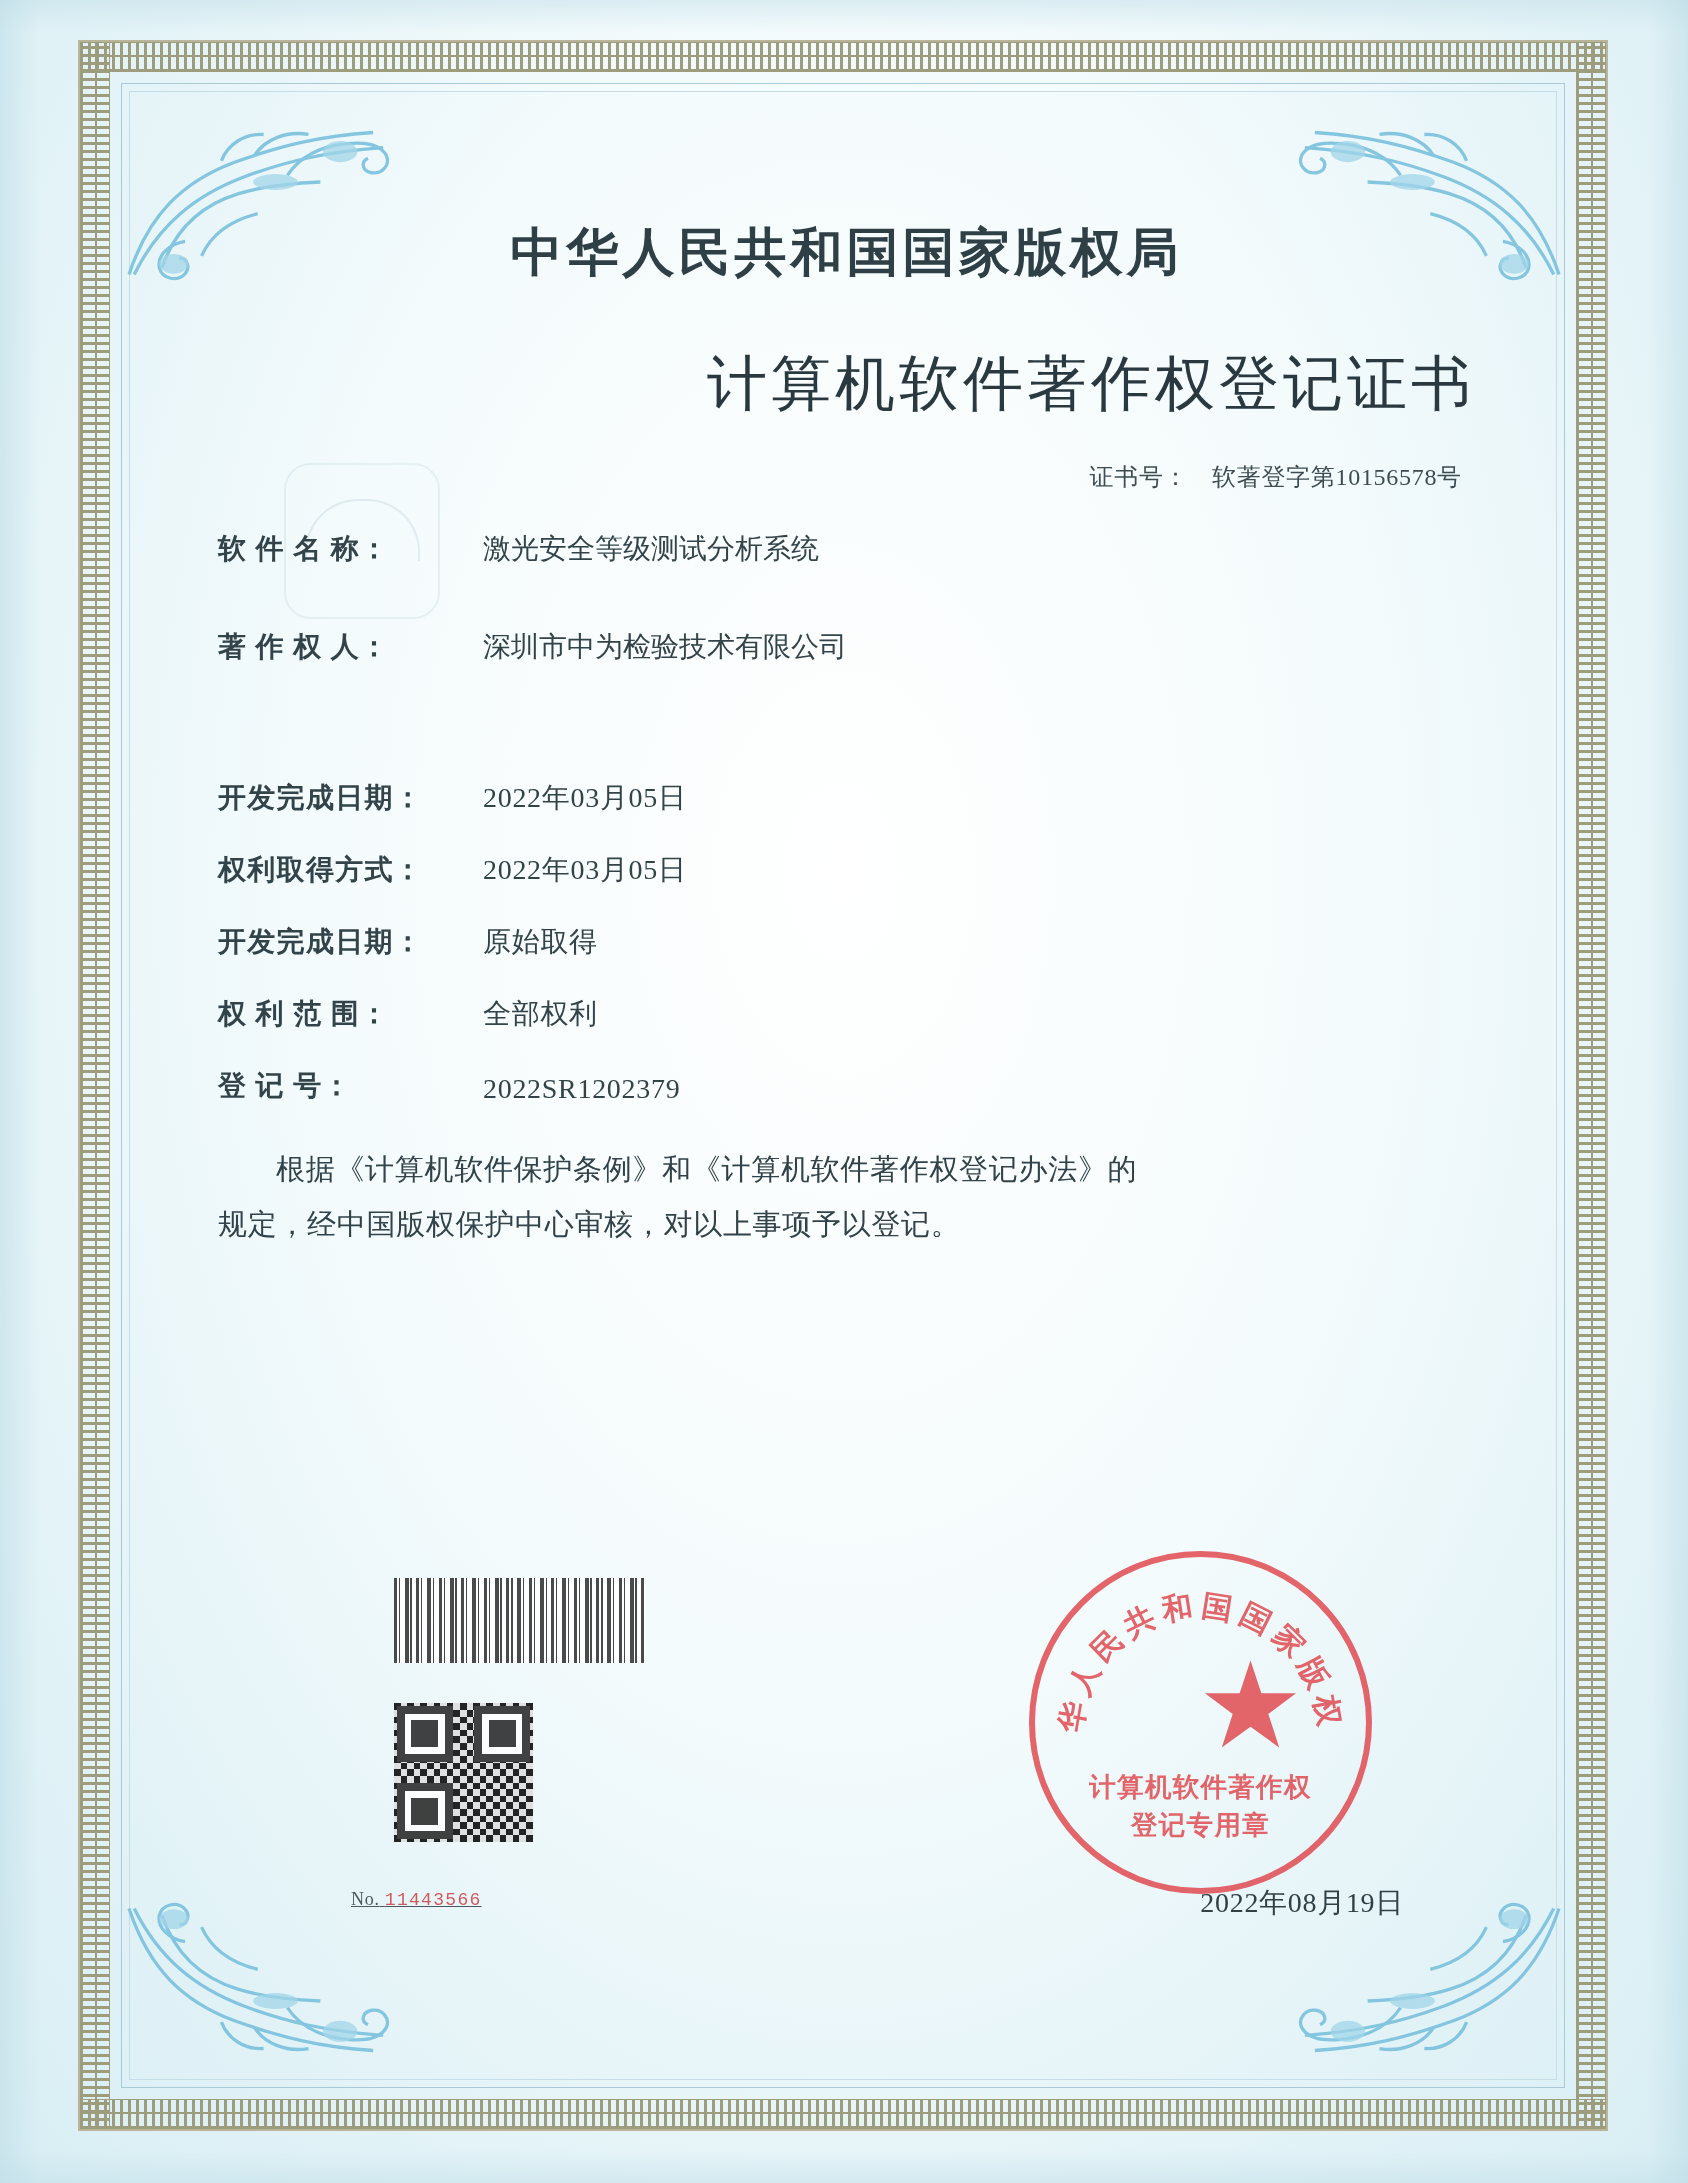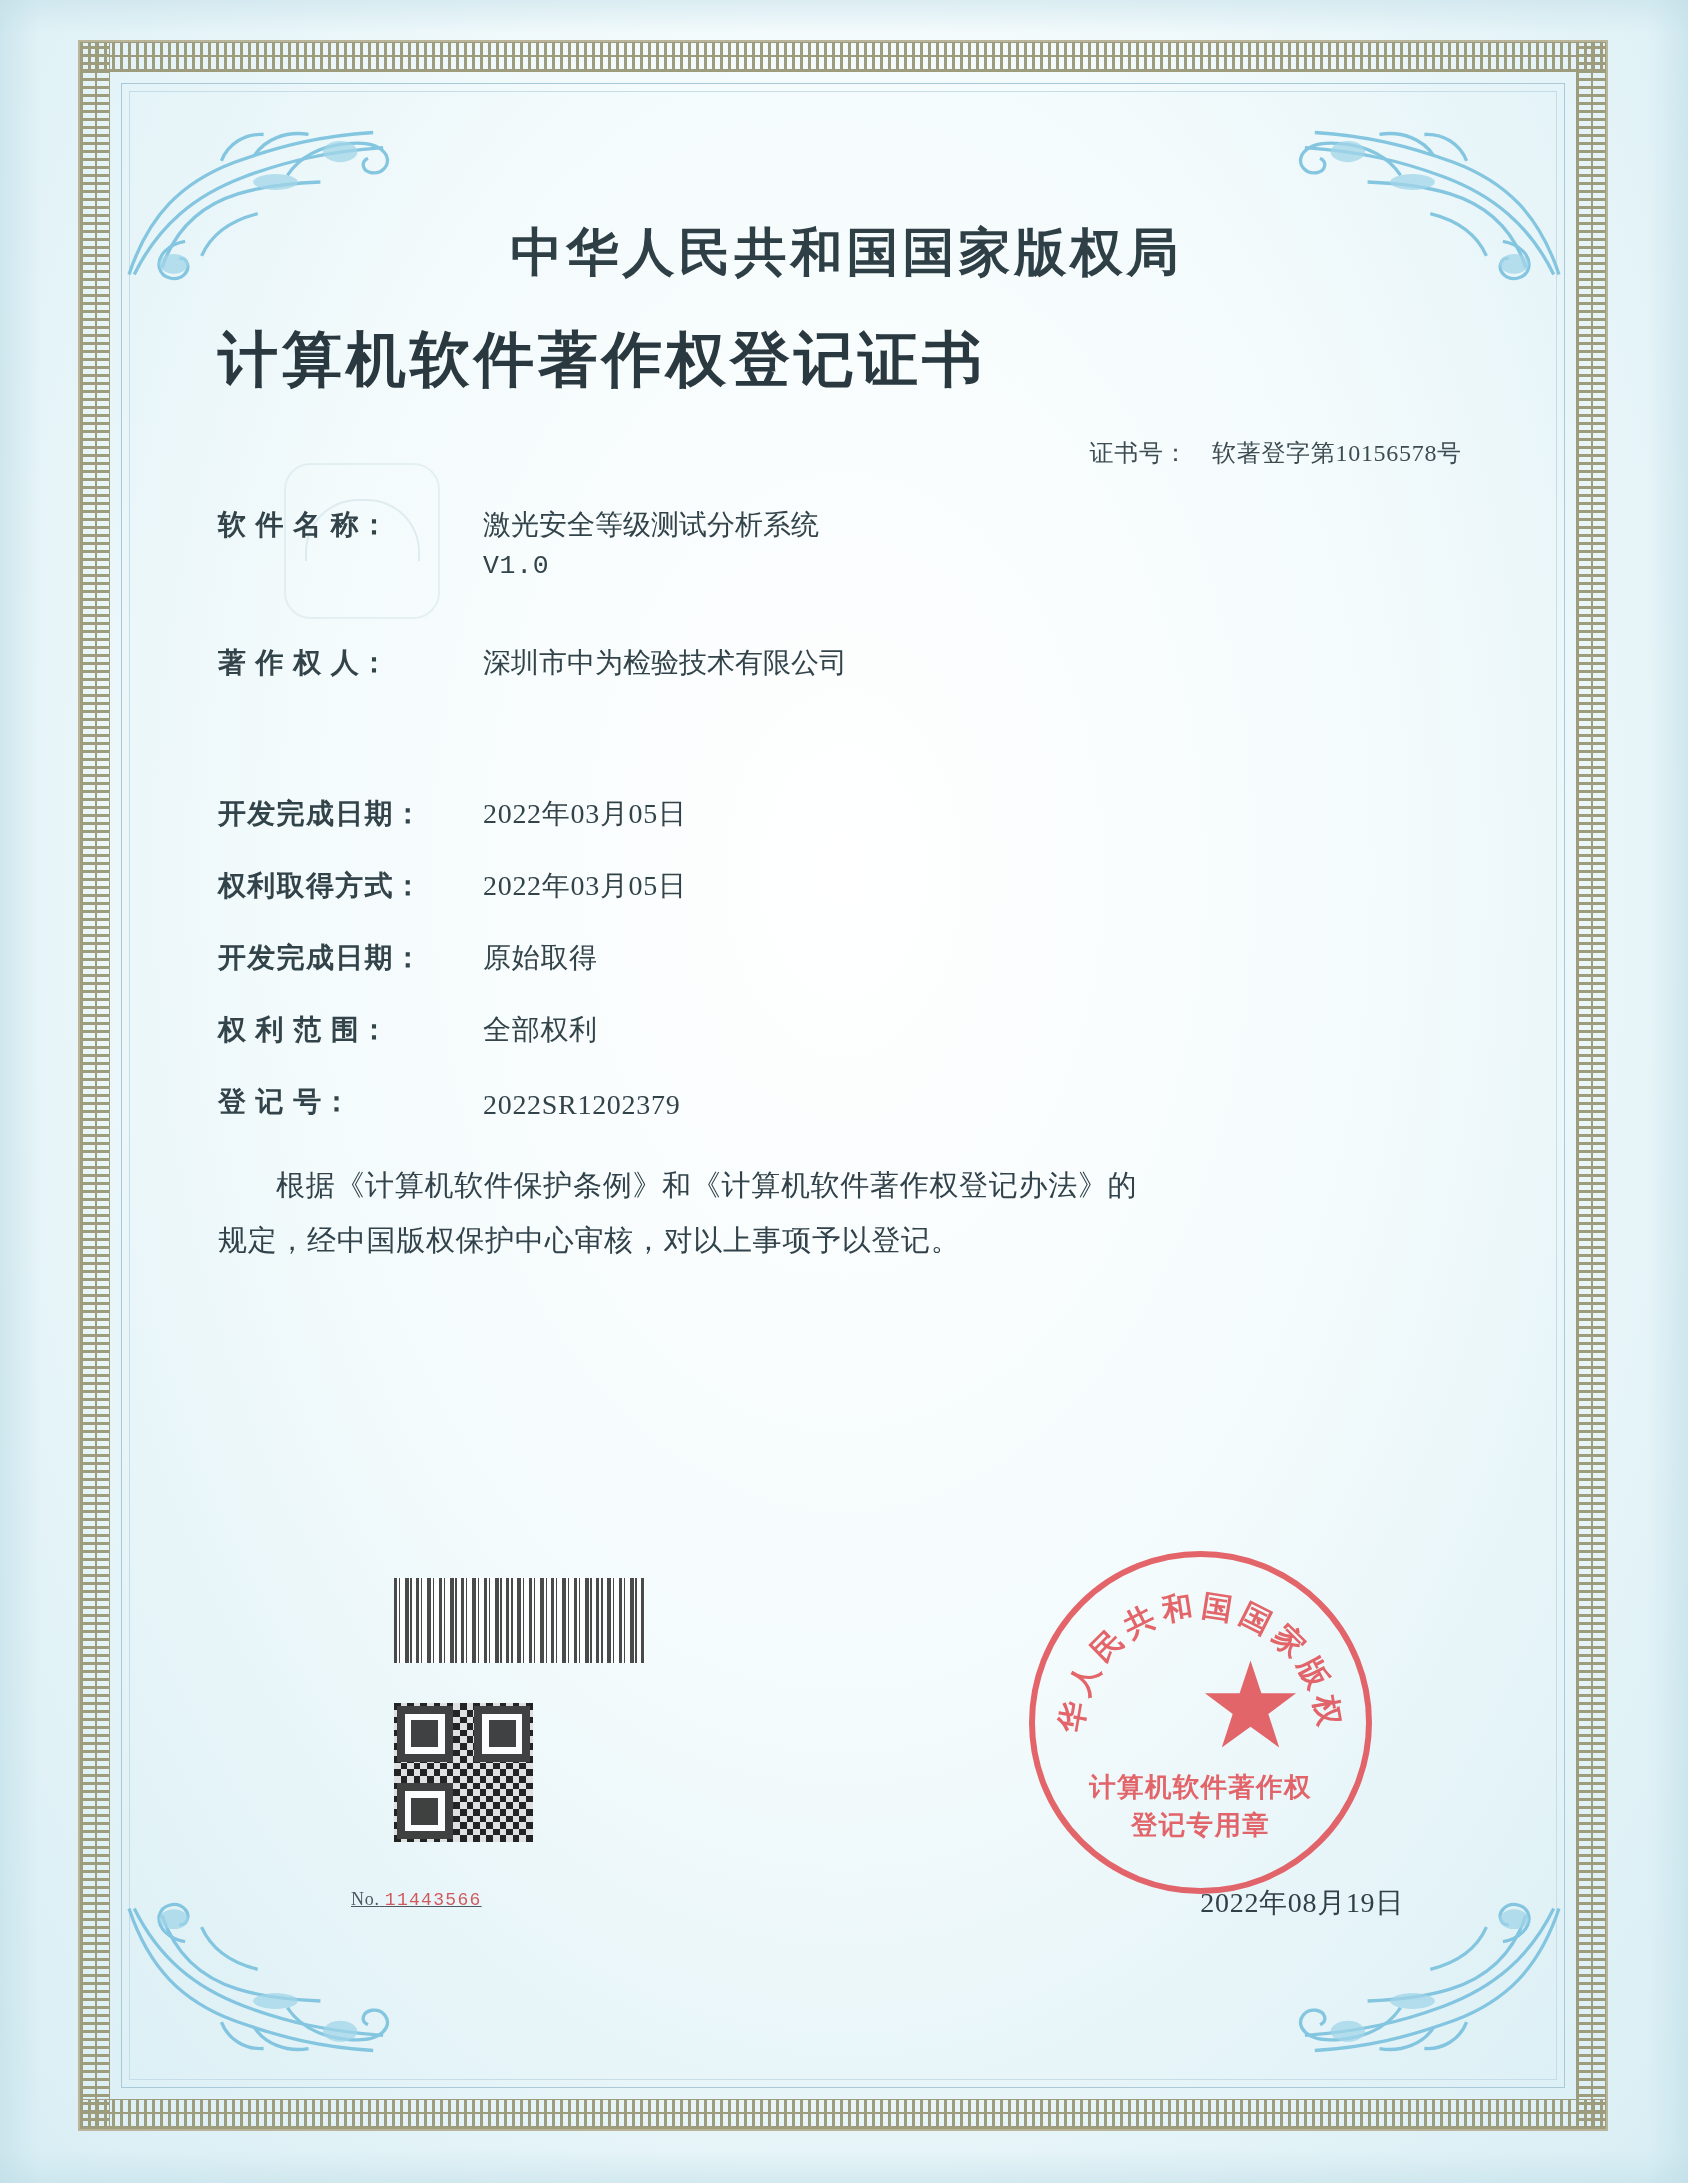--- a/index.html
+++ b/index.html
@@ -112,25 +112,25 @@
 
   .title-agency {
     text-align: center;
     font-size: 52px;
     letter-spacing: 4px;
     font-weight: 700;
     color: #2f3f46;
     font-family: "DejaVu Serif", "Liberation Serif", serif;
   }
   .title-main {
-    text-align: left;
+    text-align: right;
     font-size: 60px;
     letter-spacing: 4px;
-    font-weight: 700;
-    margin-top: 32px;
+    font-weight: 400;
+    margin-top: 56px;
     color: #2a3940;
     font-family: "DejaVu Serif", "Liberation Serif", serif;
   }
 
   .cert-no {
     margin-top: 36px;
     text-align: right;
     padding-right: 13.2px;
     font-size: 24px;
     color: #3c4c52;
@@ -430,21 +430,20 @@
       <span class="label">证书号：</span>
       <span class="value">软著登字第10156578号</span>
     </div>
 
     <div class="field-block">
 
       <div class="field-row">
         <div class="field-label">软 件 名 称：</div>
         <div class="field-value">
           <span>激光安全等级测试分析系统</span>
-          <span class="sub">V1.0</span>
         </div>
       </div>
 
       <div style="height:46px"></div>
 
       <div class="field-row">
         <div class="field-label">著 作 权 人：</div>
         <div class="field-value">深圳市中为检验技术有限公司</div>
       </div>
     </div>

